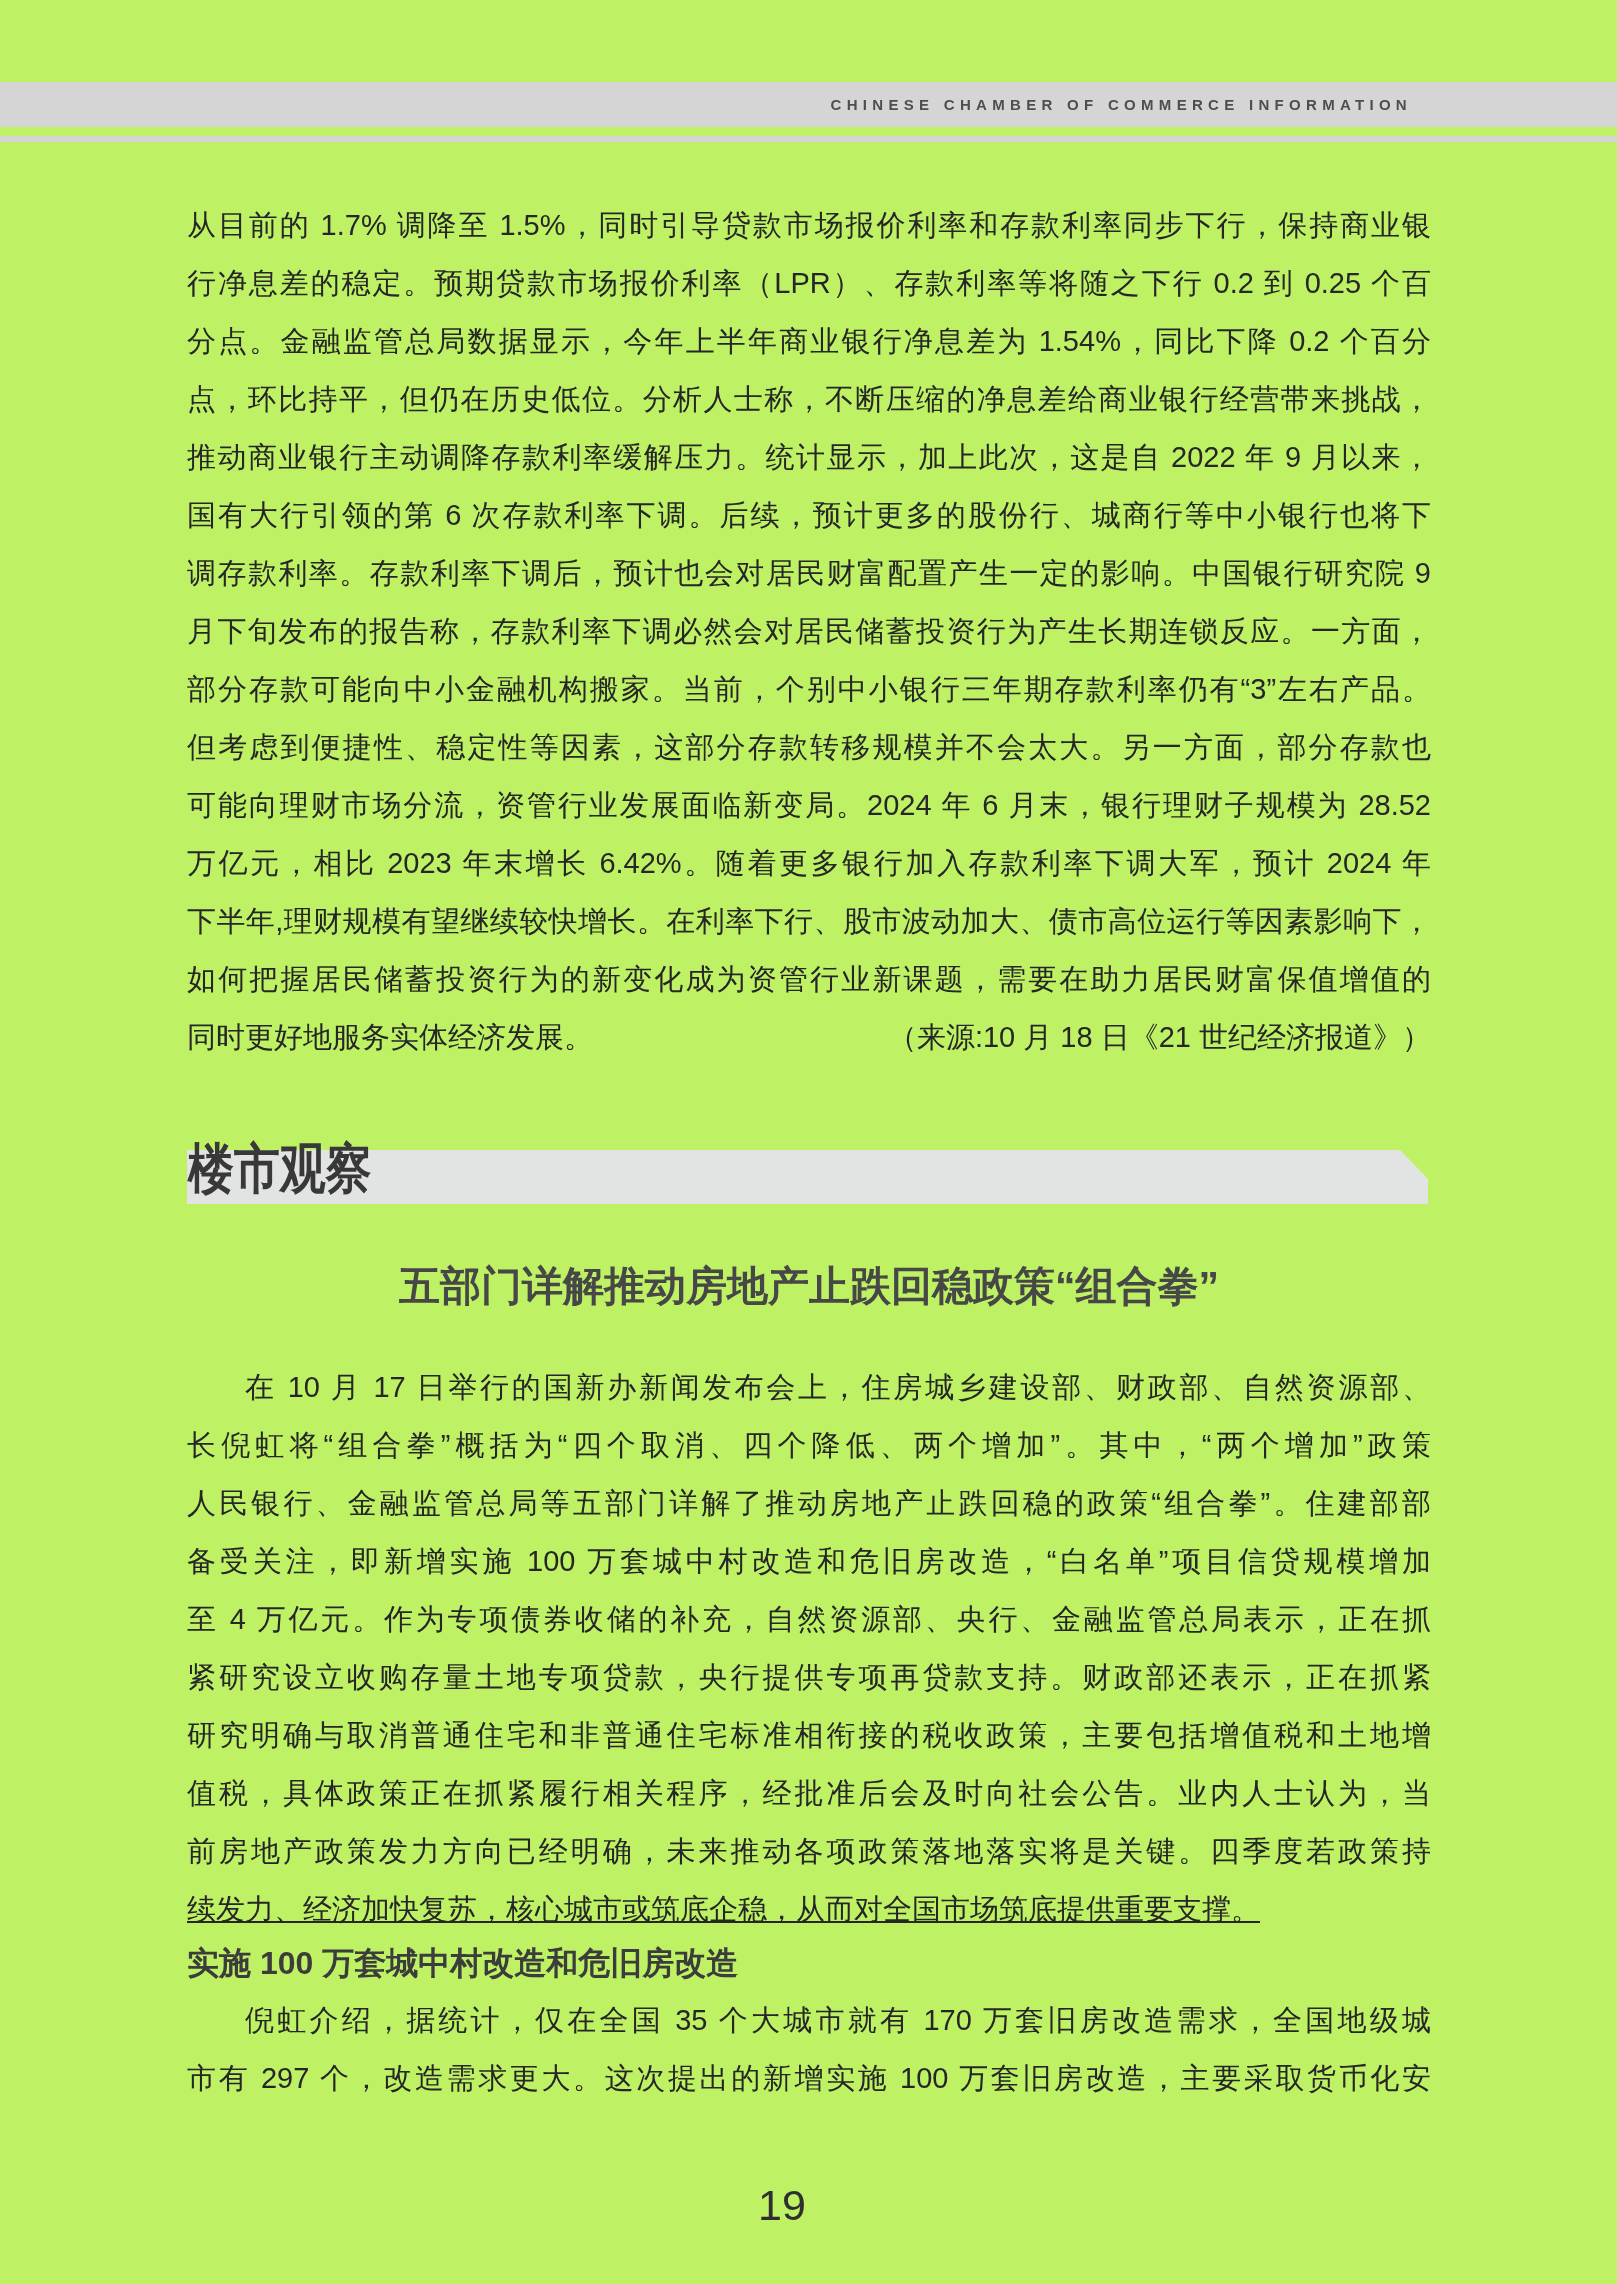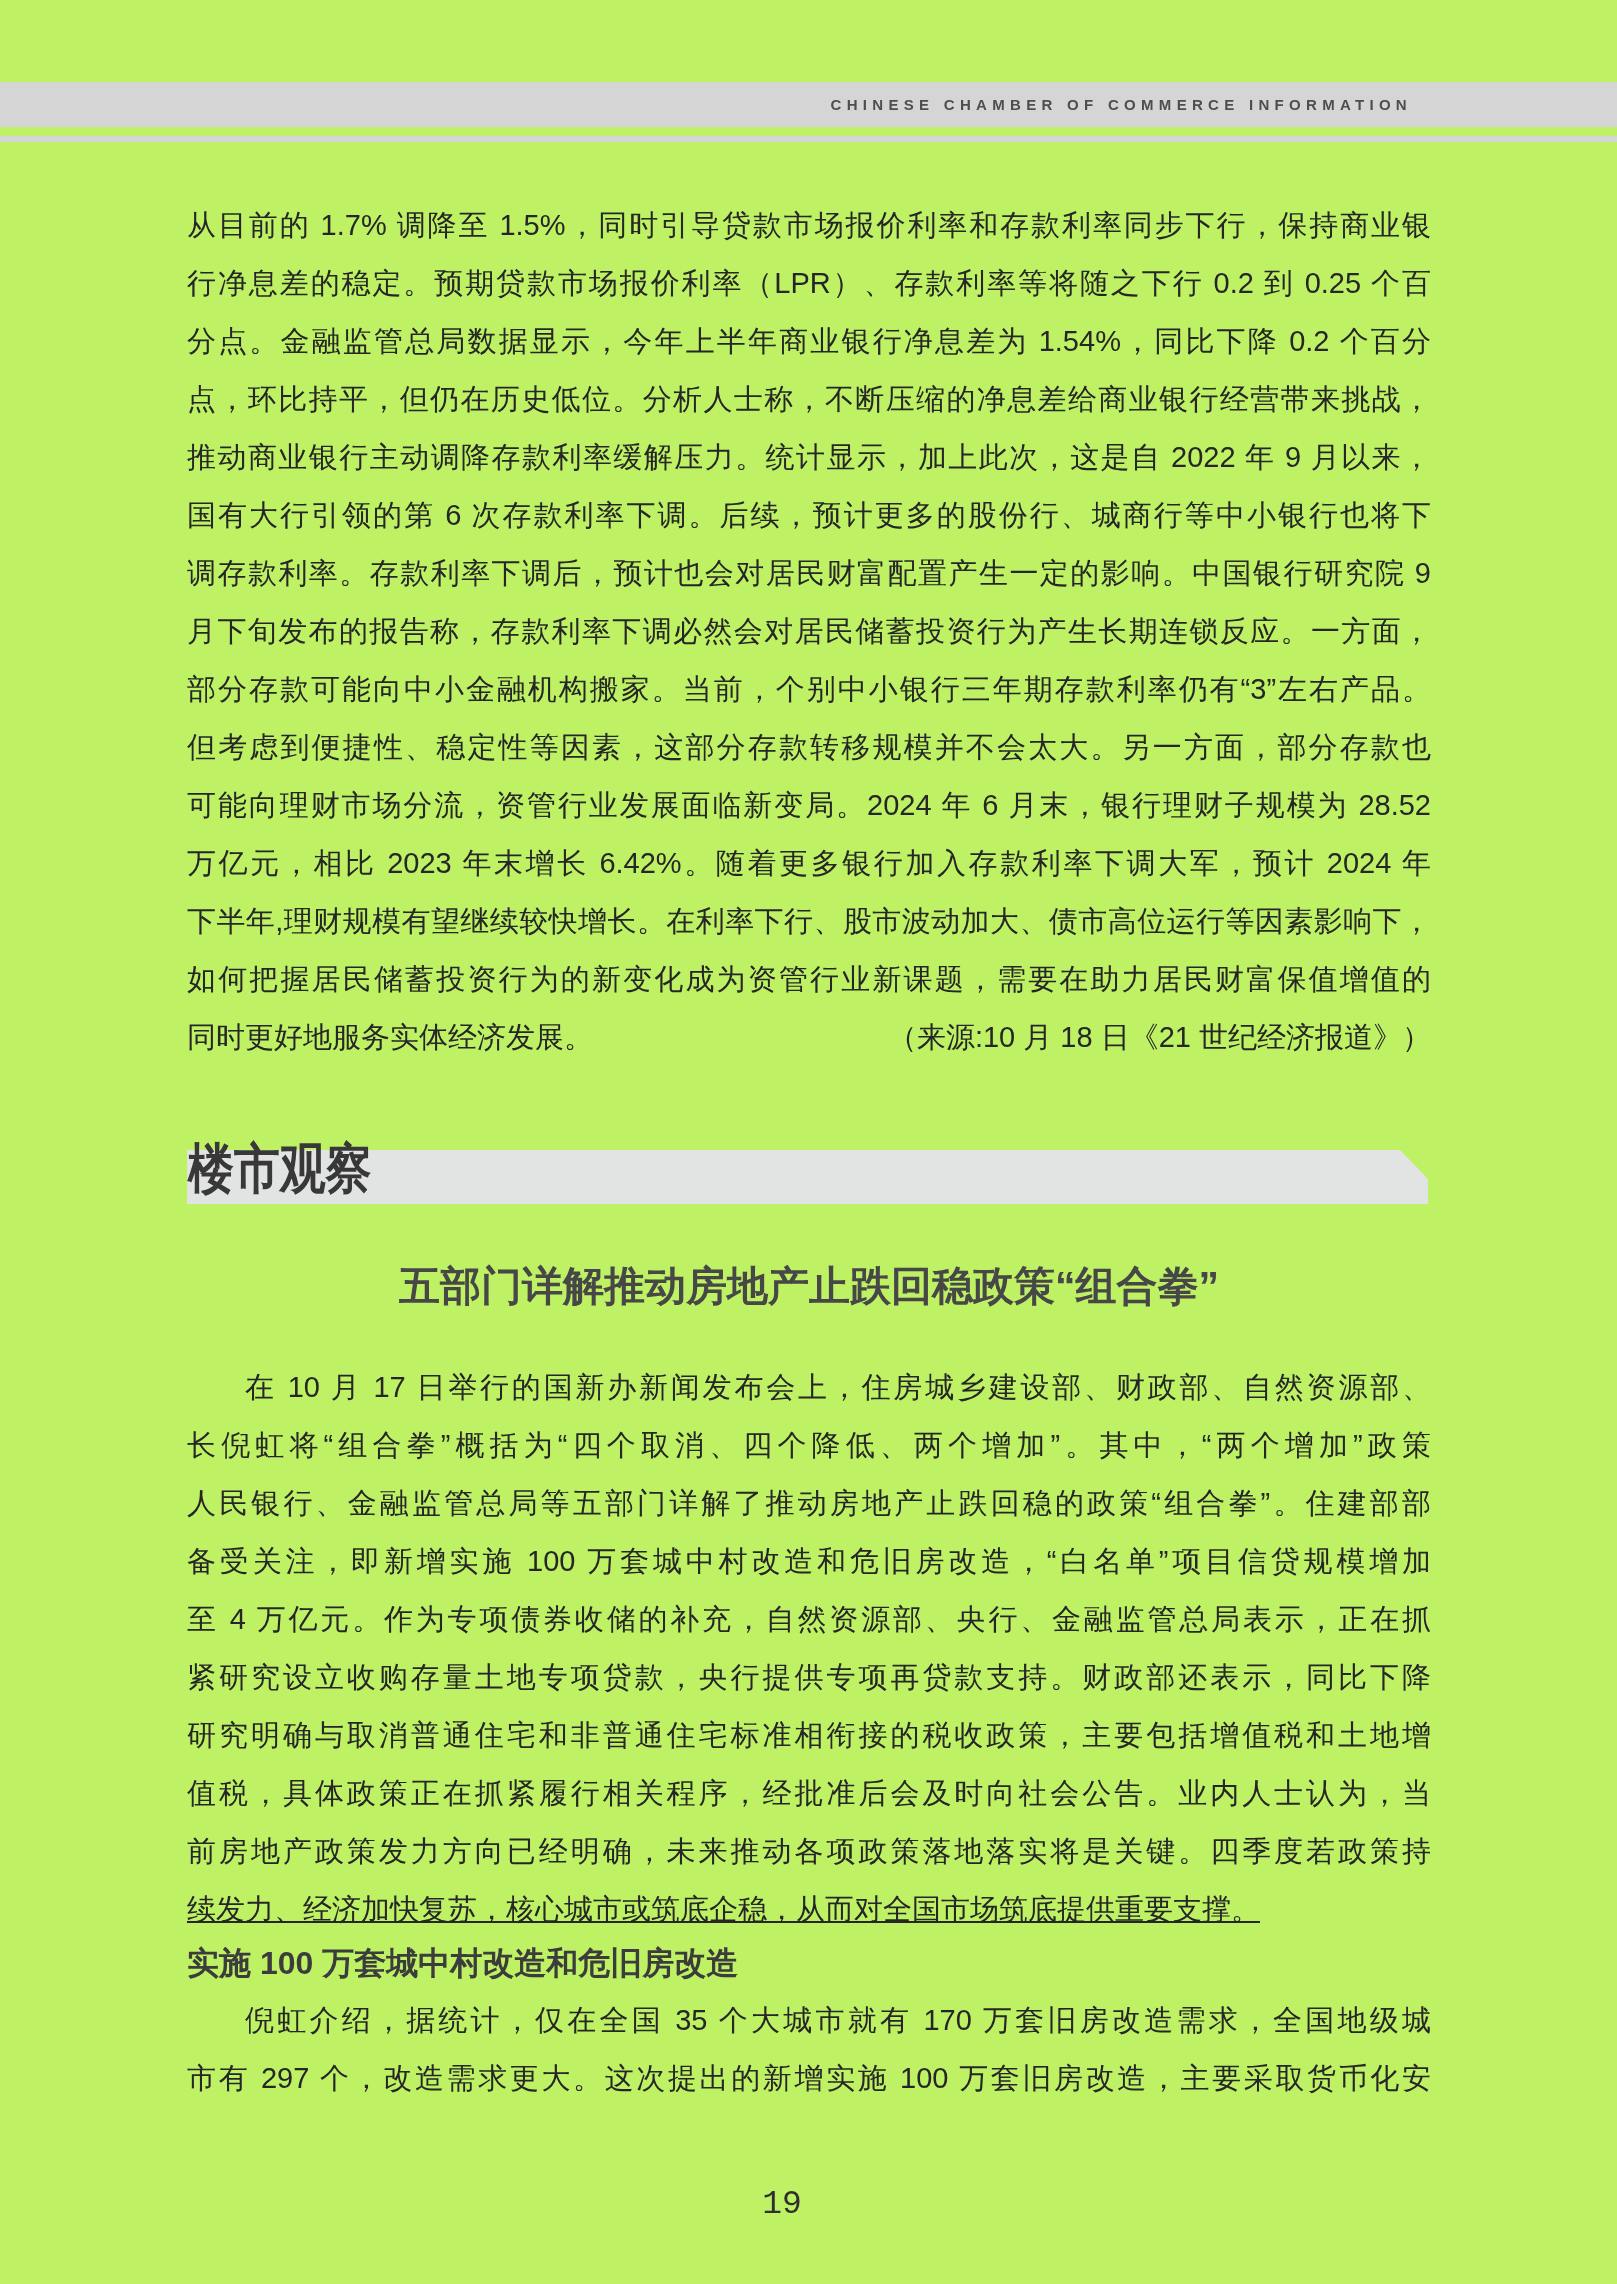--- a/index.html
+++ b/index.html
@@ -59,22 +59,22 @@
     text-align:center;font-size:41px;font-weight:bold;color:#474747;
     line-height:48px;white-space:nowrap;
   }
   .subheading{
     position:absolute;left:187px;top:1942px;width:1244px;
     font-size:32px;font-weight:bold;color:#3c3c3c;
     line-height:42px;white-space:nowrap;
   }
   .pagenum{
     position:absolute;left:722px;top:2186px;width:120px;
-    text-align:center;font-family:Liberation Mono, monospace;
-    font-size:33px;color:#2f2f2f;line-height:38px;
+    text-align:center;font-family:Liberation Sans, sans-serif;
+    font-size:43px;color:#2f2f2f;line-height:38px;
   }
 </style>
 </head>
 <body>
 
 <div id="page">
 
   <div class="bar-thick"></div>
   <div class="masthead">CHINESE CHAMBER OF COMMERCE INFORMATION</div>
   <div class="bar-thin"></div>
@@ -104,21 +104,21 @@
   <div class="section-label">楼市观察</div>
 
   <div class="article-title">五部门详解推动房地产止跌回稳政策“组合拳”</div>
 
   <div class="col" style="top:1358px;">
     <div class="jline indent">在 10 月 17 日举行的国新办新闻发布会上，住房城乡建设部、财政部、自然资源部、</div>
     <div class="jline">长倪虹将“组合拳”概括为“四个取消、四个降低、两个增加”。其中，“两个增加”政策</div>
     <div class="jline">人民银行、金融监管总局等五部门详解了推动房地产止跌回稳的政策“组合拳”。住建部部</div>
     <div class="jline">备受关注，即新增实施 100 万套城中村改造和危旧房改造，“白名单”项目信贷规模增加</div>
     <div class="jline">至 4 万亿元。作为专项债券收储的补充，自然资源部、央行、金融监管总局表示，正在抓</div>
-    <div class="jline">紧研究设立收购存量土地专项贷款，央行提供专项再贷款支持。财政部还表示，同比下降</div>
+    <div class="jline">紧研究设立收购存量土地专项贷款，央行提供专项再贷款支持。财政部还表示，正在抓紧</div>
     <div class="jline">研究明确与取消普通住宅和非普通住宅标准相衔接的税收政策，主要包括增值税和土地增</div>
     <div class="jline">值税，具体政策正在抓紧履行相关程序，经批准后会及时向社会公告。业内人士认为，当</div>
     <div class="jline">前房地产政策发力方向已经明确，未来推动各项政策落地落实将是关键。四季度若政策持</div>
     <div class="plainline">续发力、经济加快复苏，核心城市或筑底企稳，从而对全国市场筑底提供重要支撑。</div>
   </div>
 
   <div class="subheading">实施 100 万套城中村改造和危旧房改造</div>
 
   <div class="col" style="top:1991px;">
     <div class="jline indent">倪虹介绍，据统计，仅在全国 35 个大城市就有 170 万套旧房改造需求，全国地级城</div>

